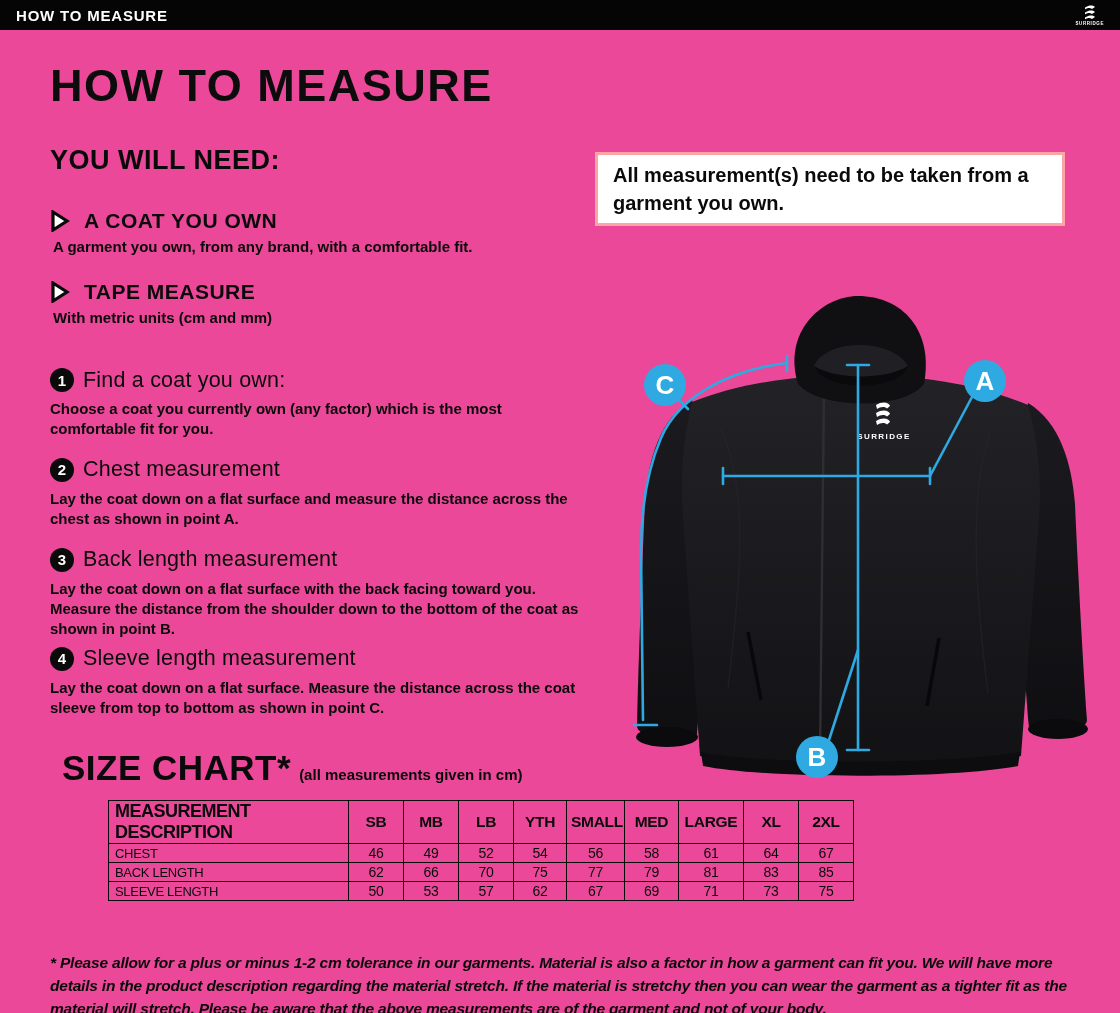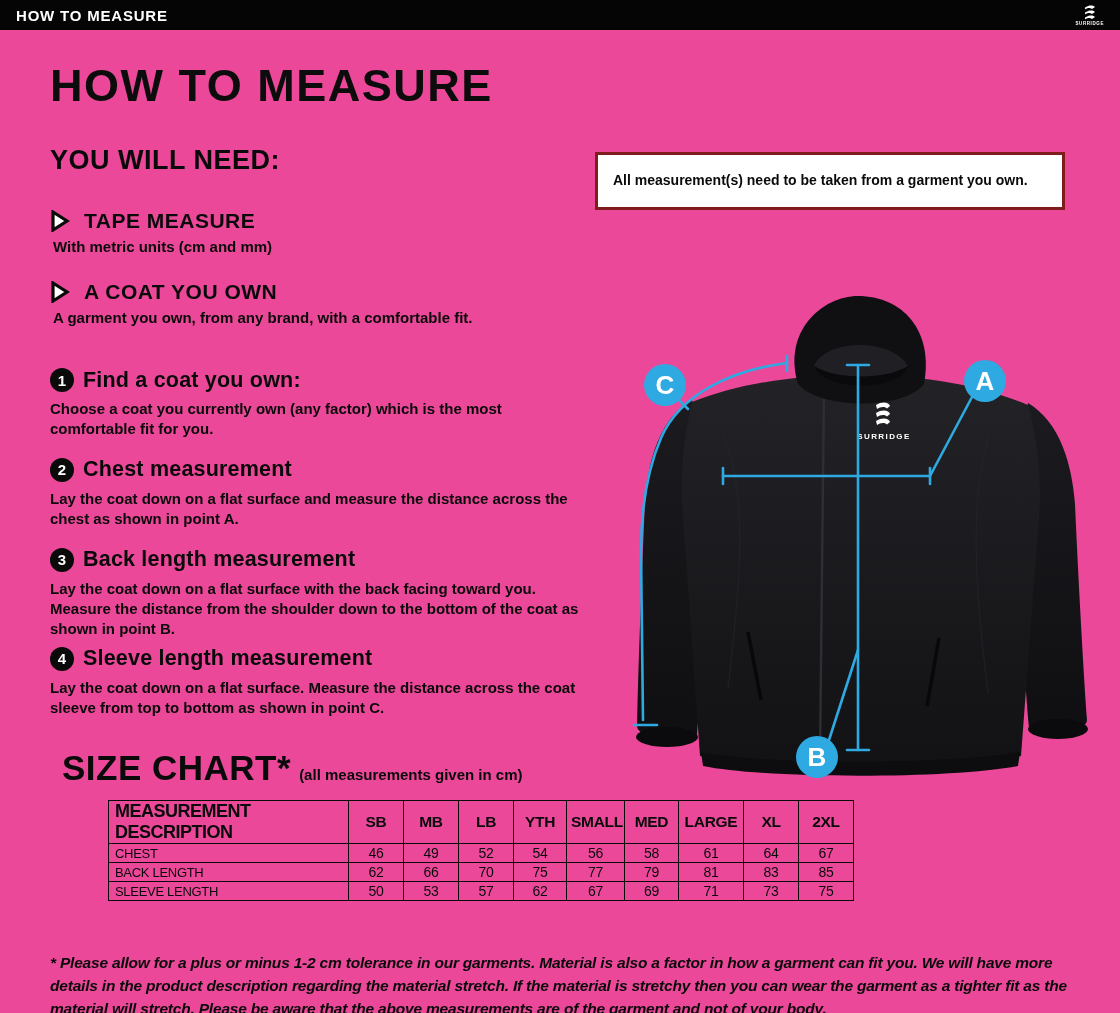--- a/index.html
+++ b/index.html
@@ -22,26 +22,26 @@
   .need-row { display:flex; align-items:center; gap:14px; height:26px; }
   .need-label { font-size:21px; font-weight:800; letter-spacing:0.5px; }
   .need-desc { font-size:15px; font-weight:700; margin-top:4px; margin-left:3px; }
 
   .steps { position:absolute; left:50px; top:367px; width:545px; }
   .step { margin-bottom:17px; }
   .step.tight { margin-bottom:6px; }
   .step-row { display:flex; align-items:center; gap:9px; height:26px; }
   .step-num { width:24px; height:24px; border-radius:50%; background:#0a0a0a; color:#fff;
               font-size:15px; font-weight:700; display:flex; align-items:center; justify-content:center; flex:0 0 24px; }
-  .step-title { font-size:21.5px; font-weight:700; letter-spacing:0.2px; }
+  .step-title { font-size:21.5px; font-weight:400; letter-spacing:0.2px; }
   .step-body { font-size:15px; font-weight:700; line-height:1.36; margin-top:6px; width:535px; }
 
   
-  .callout { position:absolute; left:595px; top:152px; width:470px; border:3px solid #7f1d1d;
-             padding:16px 15px; font-size:14px; font-weight:800; line-height:1.4; background:#fff; }
+  .callout { position:absolute; left:595px; top:152px; width:470px; border:3px solid #fca5a5;
+             padding:6px 15px; font-size:20px; font-weight:800; line-height:1.4; background:#fff; }
 
   
   .diagram { position:absolute; left:600px; top:288px; width:520px; height:500px; }
   .diagram svg text.marker { font-family:"Liberation Sans", sans-serif; font-weight:700; }
 
   
   .sc-head { position:absolute; left:62px; top:748px; display:flex; align-items:flex-end; gap:8px; }
   .sc-title { font-size:35px; font-weight:800; letter-spacing:0.5px; }
   .sc-sub { font-size:15px; font-weight:700; padding-bottom:5px; }
 
@@ -80,33 +80,33 @@
   <div class="h1">HOW TO MEASURE</div>
 
   <div class="ywn">
     <div class="ywn-h2">YOU WILL NEED:</div>
 
     <div class="need-item">
       <div class="need-row">
         <svg width="20" height="22" viewBox="0 0 20 22">
           <path d="M3 2 L17 11 L3 20 Z" fill="#ffffff" stroke="#0a0a0a" stroke-width="3.2" stroke-linejoin="miter"></path>
         </svg>
-        <span class="need-label">TAPE MEASURE</span>
-      </div>
-      <div class="need-desc">With metric units (cm and mm)</div>
+        <span class="need-label">A COAT YOU OWN</span>
+      </div>
+      <div class="need-desc">A garment you own, from any brand, with a comfortable fit.</div>
     </div>
 
     <div class="need-item">
       <div class="need-row">
         <svg width="20" height="22" viewBox="0 0 20 22">
           <path d="M3 2 L17 11 L3 20 Z" fill="#ffffff" stroke="#0a0a0a" stroke-width="3.2" stroke-linejoin="miter"></path>
         </svg>
-        <span class="need-label">A COAT YOU OWN</span>
-      </div>
-      <div class="need-desc">A garment you own, from any brand, with a comfortable fit.</div>
+        <span class="need-label">TAPE MEASURE</span>
+      </div>
+      <div class="need-desc">With metric units (cm and mm)</div>
     </div>
   </div>
 
   <div class="steps">
     <div class="step">
       <div class="step-row">
         <span class="step-num">1</span>
         <span class="step-title">Find a coat you own:</span>
       </div>
       <div class="step-body">Choose a coat you currently own (any factor) which is the most comfortable fit for you.</div>

